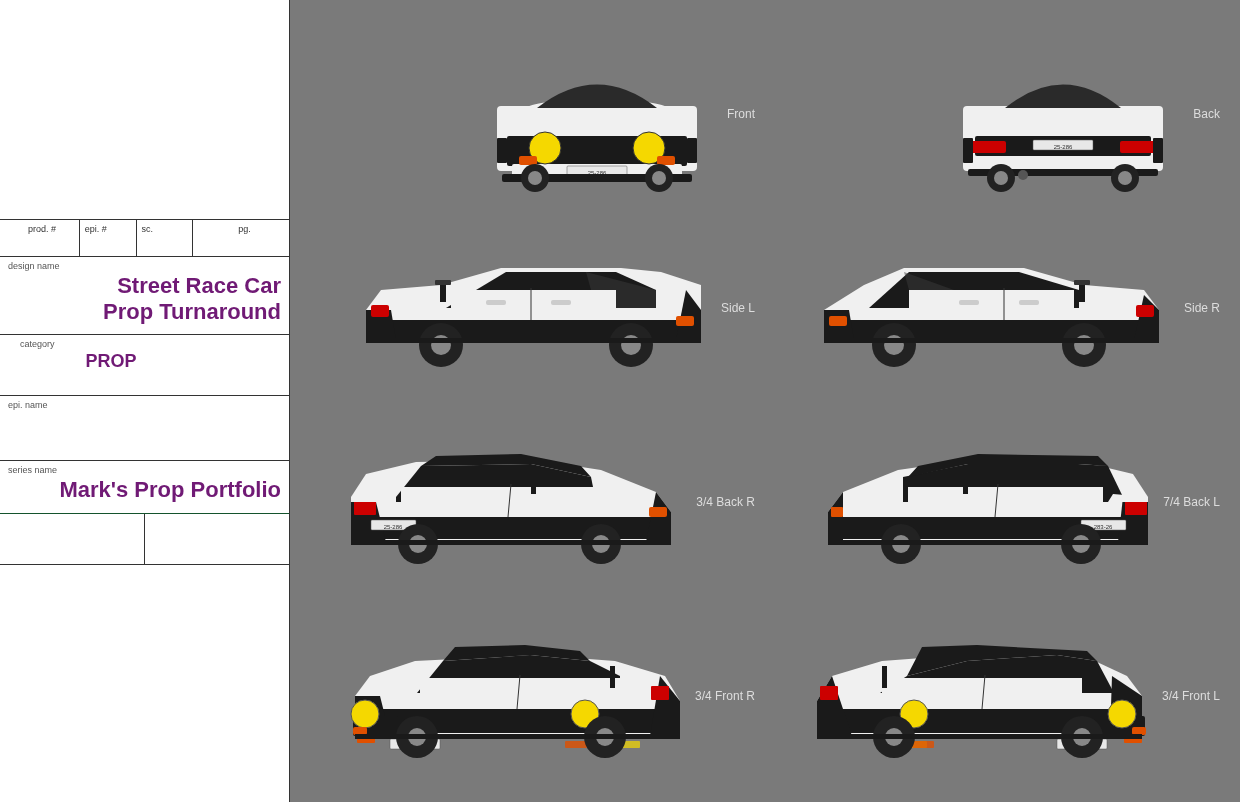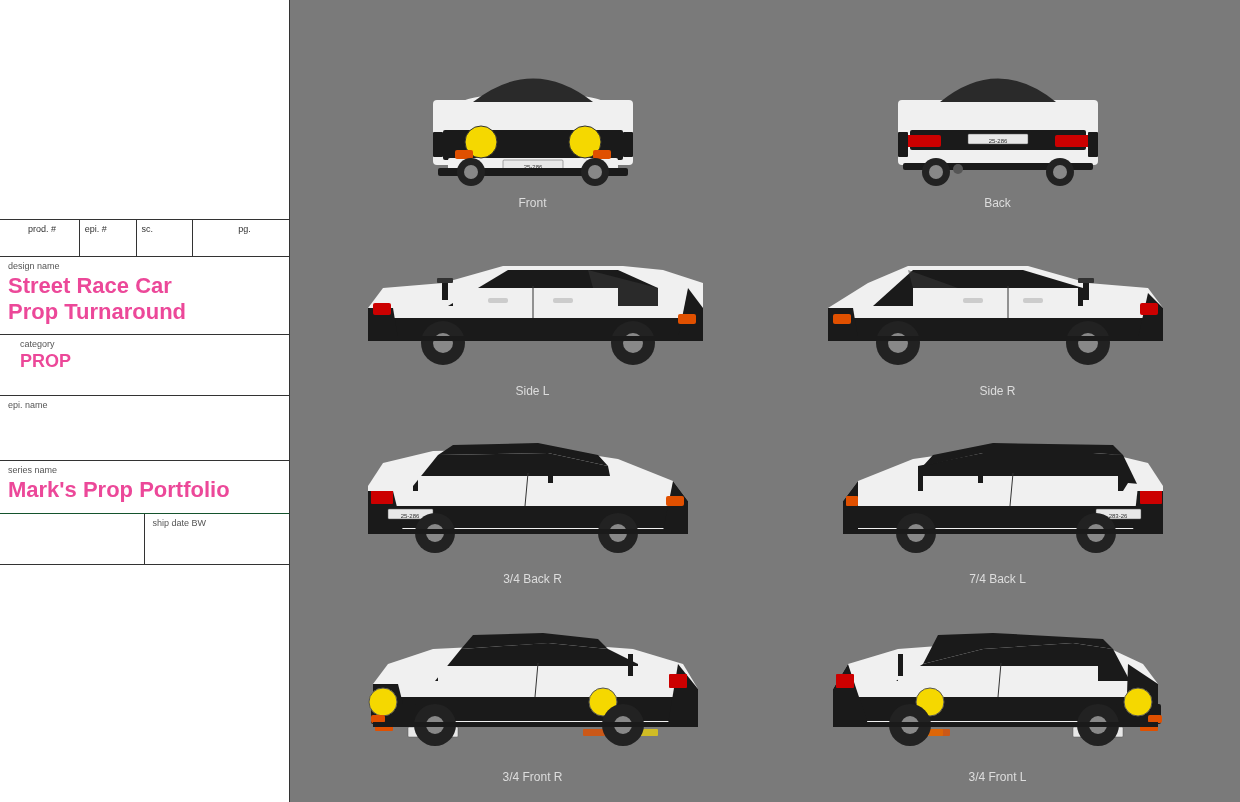--- a/index.html
+++ b/index.html
@@ -51,22 +51,23 @@
       padding: 4px 8px 8px 8px;
     }
     .info-label {
       font-size: 9px;
       color: #555;
       margin-bottom: 2px;
     }
     .info-value {
       font-size: 18px;
       font-weight: bold;
-      color: #ec4899;
+      color: #701a75;
       line-height: 1.2;
+      text-align: right;
     }
     .info-value-large {
       font-size: 22px;
     }
 
     .id-category-row {
       display: flex;
       border-bottom: 1px solid #333;
     }
     .id-cell {
@@ -118,21 +119,21 @@
       background: #7a7a7a;
       display: grid;
       grid-template-columns: 1fr 1fr;
       grid-template-rows: repeat(4, 1fr);
       gap: 0;
       padding: 15px 10px 10px 10px;
     }
 
     .car-cell {
       display: flex;
-      flex-direction: column;
+      flex-direction: row;
       align-items: center;
       justify-content: flex-end;
       padding: 5px 10px 8px 10px;
     }
 
     .car-label {
       color: #ddd;
       font-size: 12px;
       margin-top: 6px;
       font-family: Arial, sans-serif;
@@ -190,23 +191,20 @@
     <div class="info-label">epi. name</div>
   </div>
 
   <div class="series-section">
     <div class="info-label">series name</div>
     <div class="info-value info-value-large">Mark's Prop Portfolio</div>
   </div>
 
   <div class="ship-date-row">
     <div class="ship-left"></div>
-    <div class="ship-right">
-      <div class="info-label">ship date BW</div>
-    </div>
   </div>
 
   <div class="bottom-fill"></div>
 </div>
 
 <div id="right-panel">
 
   <div class="car-cell">
     <svg class="car-svg" viewBox="0 0 260 170" width="260" height="170">
 

